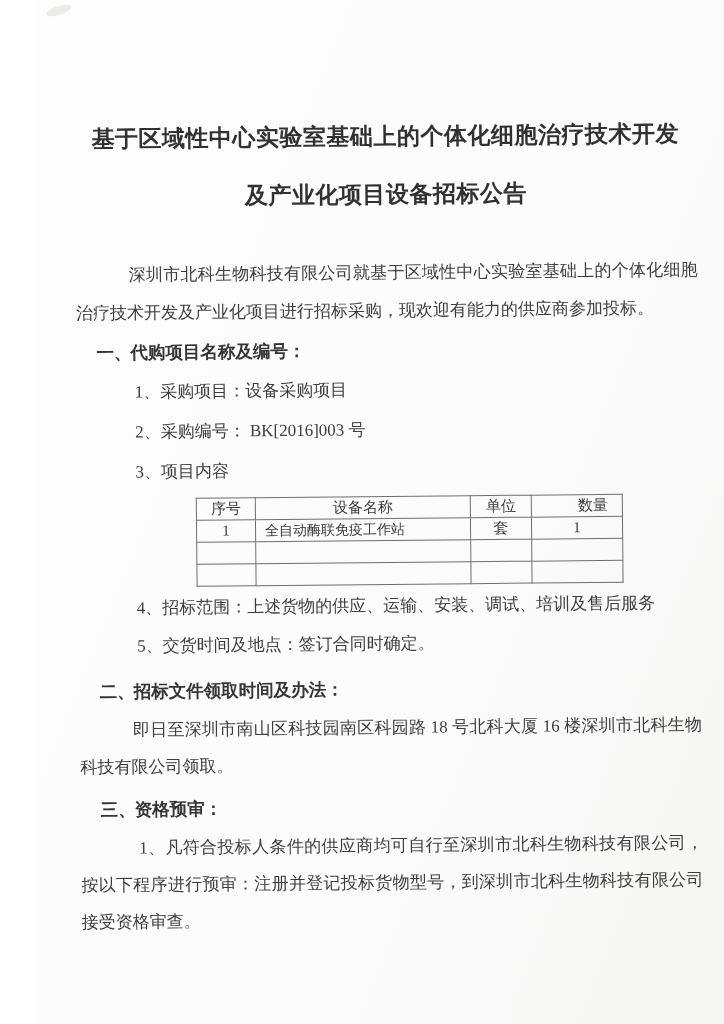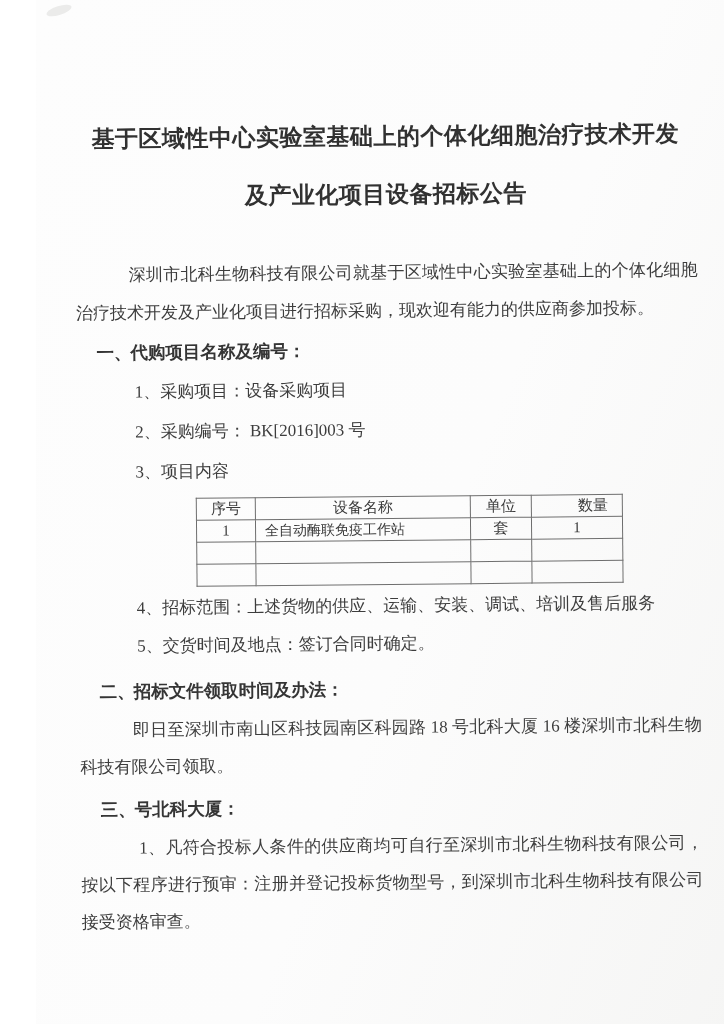--- a/index.html
+++ b/index.html
@@ -145,18 +145,18 @@
 
     <div class="num-item tight mt2">4、招标范围：上述货物的供应、运输、安装、调试、培训及售后服务</div>
     <div class="num-item tight">5、交货时间及地点：签订合同时确定。</div>
 
     <div class="sec-heading mt6">
       <span class="marker">二、</span><span>招标文件领取时间及办法：</span>
     </div>
     <p class="sec-body">即日至深圳市南山区科技园南区科园路 18 号北科大厦 16 楼深圳市北科生物科技有限公司领取。</p>
 
     <div class="sec-heading mt4">
-      <span class="marker">三、</span><span>号北科大厦：</span>
+      <span class="marker">三、</span><span>资格预审：</span>
     </div>
     <p class="sec-body wide-indent">1、凡符合投标人条件的供应商均可自行至深圳市北科生物科技有限公司，按以下程序进行预审：注册并登记投标货物型号，到深圳市北科生物科技有限公司接受资格审查。</p>
 
   </div>
 </div>
 
 </body></html>

